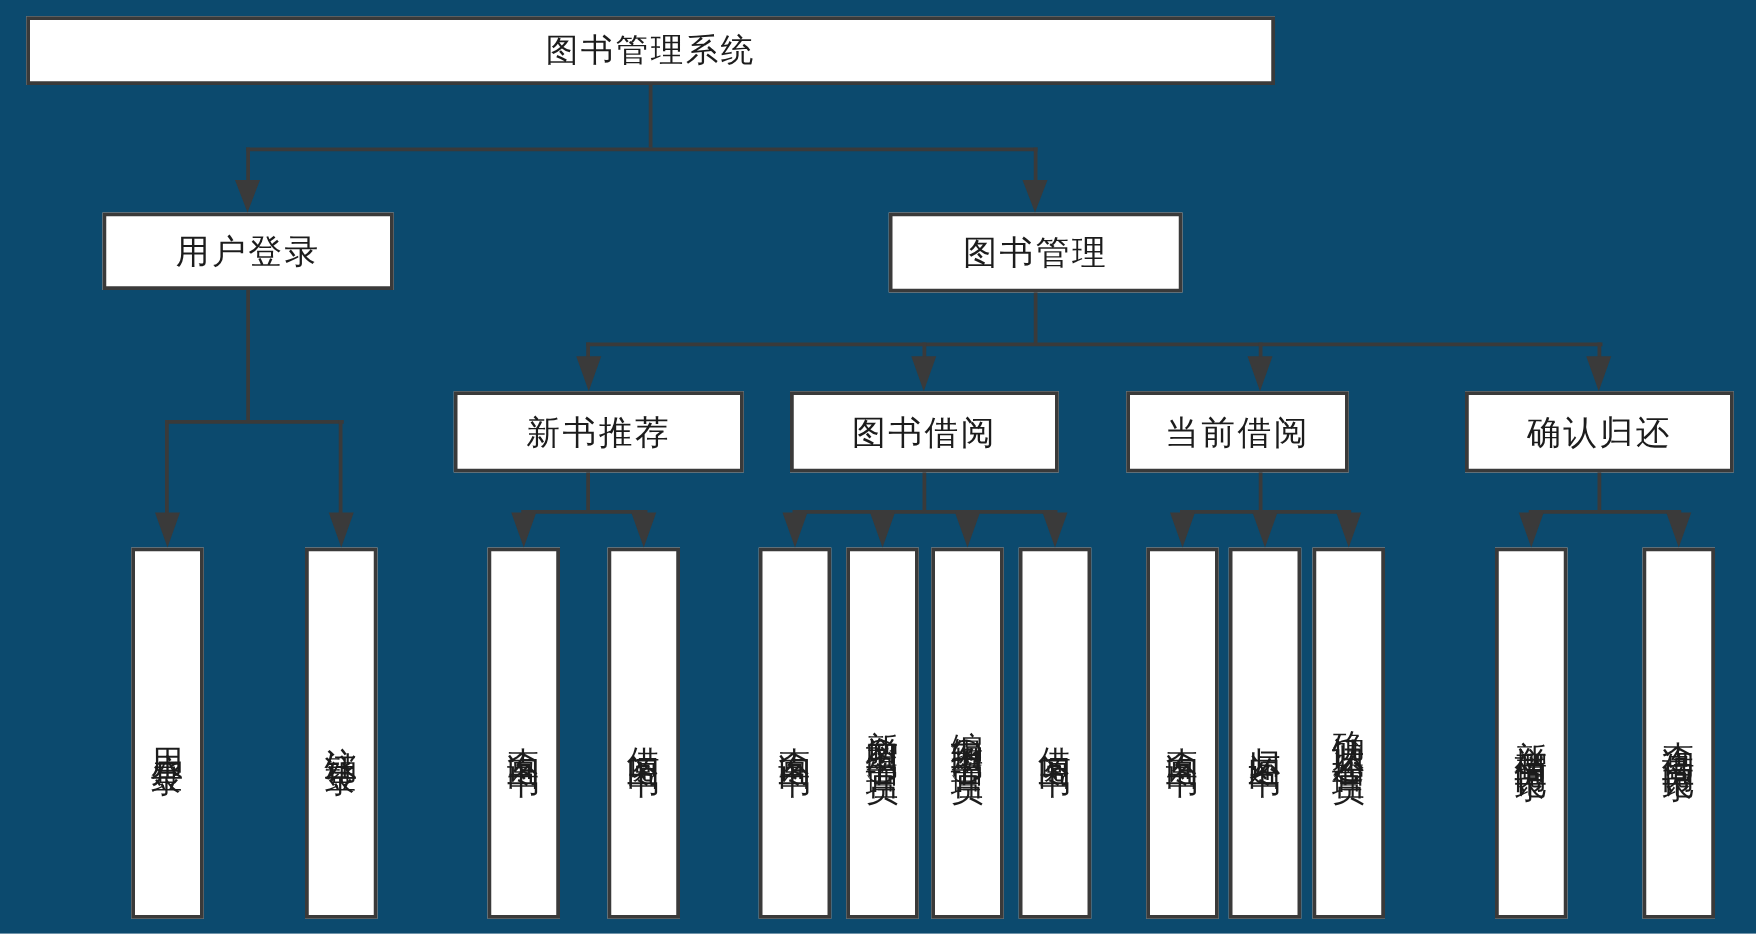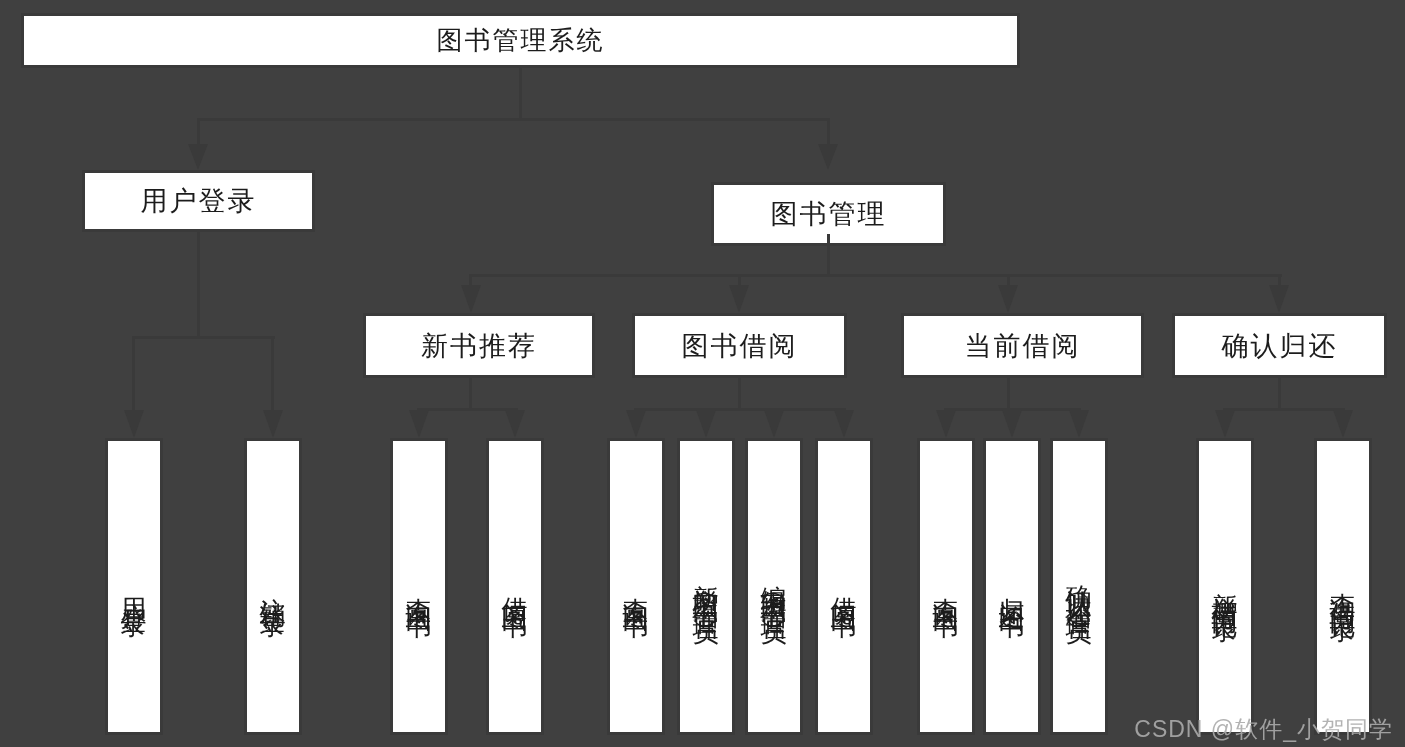--- a/index.html
+++ b/index.html
@@ -1,20 +1,20 @@
 <!DOCTYPE html>
 <html><head>
 <meta charset="utf-8">
 <style>
   html, body { margin: 0; padding: 0; background: #ffffff; }
   #canvas {
     position: relative;
     width: 1405px;
     height: 747px;
-    background: #404040;
+    background: #0c4a6e;
     font-family: "Liberation Sans", "DejaVu Sans", sans-serif;
     overflow: hidden;
   }
   
   .hbox {
     position: absolute;
     border: 3px solid #3a3a3a;
     background: #ffffff;
     display: flex;
     align-items: center;
@@ -75,25 +75,25 @@
   }
 </style>
 </head>
 <body>
 
 <div id="canvas">
 
   <div class="hbox" style="left:21px; top:13px; width:999px; height:55px; font-size:26px;">图书管理系统</div>
 
   <div class="hbox" style="left:82px; top:170px; width:233px; height:62px;">用户登录</div>
-  <div class="hbox" style="left:711px; top:170px; width:235px; height:64px;margin-top:12px;">图书管理</div>
+  <div class="hbox" style="left:711px; top:170px; width:235px; height:64px;">图书管理</div>
 
   <div class="hbox" style="left:363px; top:313px; width:232px; height:65px;">新书推荐</div>
   <div class="hbox" style="left:632px; top:313px; width:215px; height:65px;">图书借阅</div>
-  <div class="hbox" style="left:901px; top:313px; width:243px; height:65px;">当前借阅</div>
+  <div class="hbox" style="left:901px; top:313px; width:178px; height:65px;">当前借阅</div>
   <div class="hbox" style="left:1172px; top:313px; width:215px; height:65px;">确认归还</div>
 
   <div class="vbox" style="left:105px;">
     <span>用户登录</span>
   </div>
   <div class="vbox" style="left:244px;">
     <span>注销登录</span>
   </div>
 
   <div class="vbox" style="left:390px;">
@@ -174,15 +174,14 @@
   <div class="hline" style="left:944px; top:408px; width:137px;"></div>
   <div class="arrow" style="left:936px; top:410px;"></div>
   <div class="arrow" style="left:1002px; top:410px;"></div>
   <div class="arrow" style="left:1069px; top:410px;"></div>
 
   <div class="vline" style="left:1278px; top:378px; height:31px;"></div>
   <div class="hline" style="left:1223px; top:408px; width:122px;"></div>
   <div class="arrow" style="left:1215px; top:410px;"></div>
   <div class="arrow" style="left:1333px; top:410px;"></div>
 
-  <div id="watermark">CSDN @软件_小贺同学</div>
 
 </div>
 
 </body></html>

